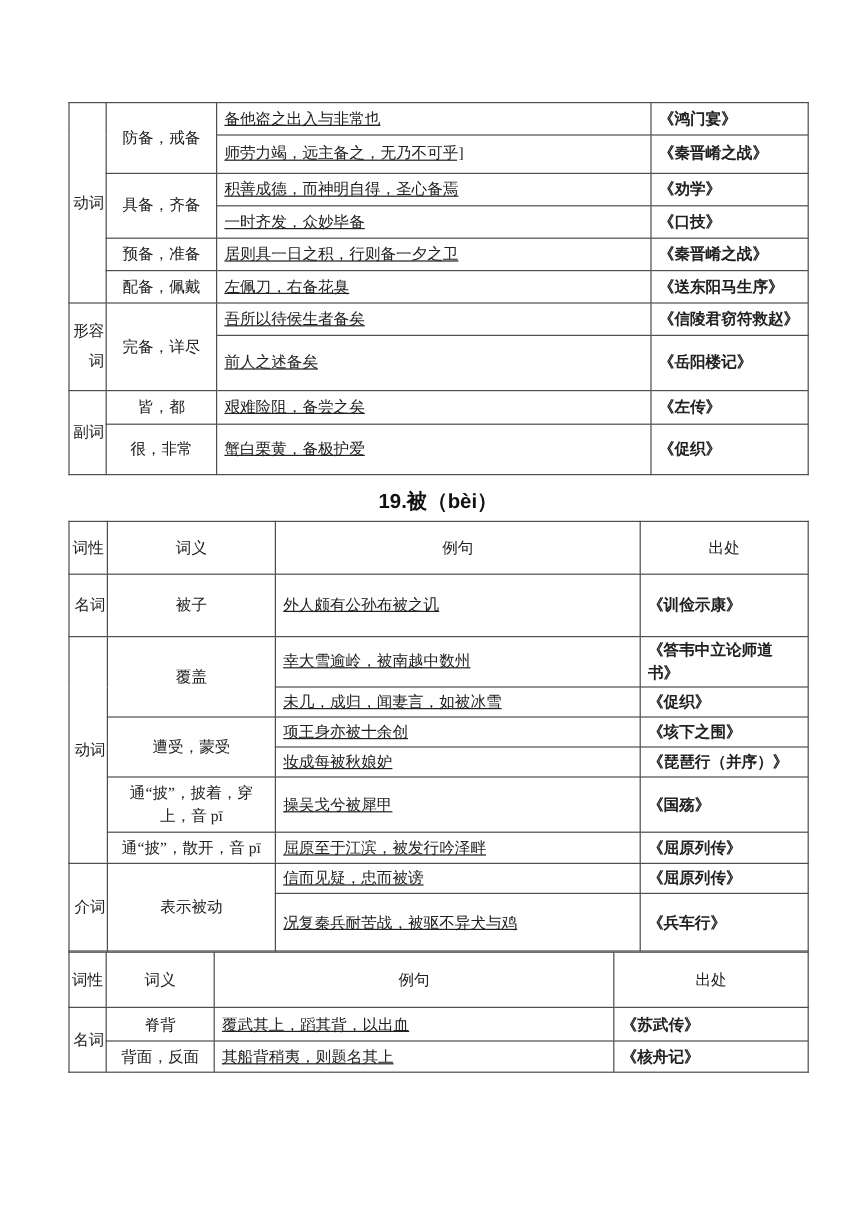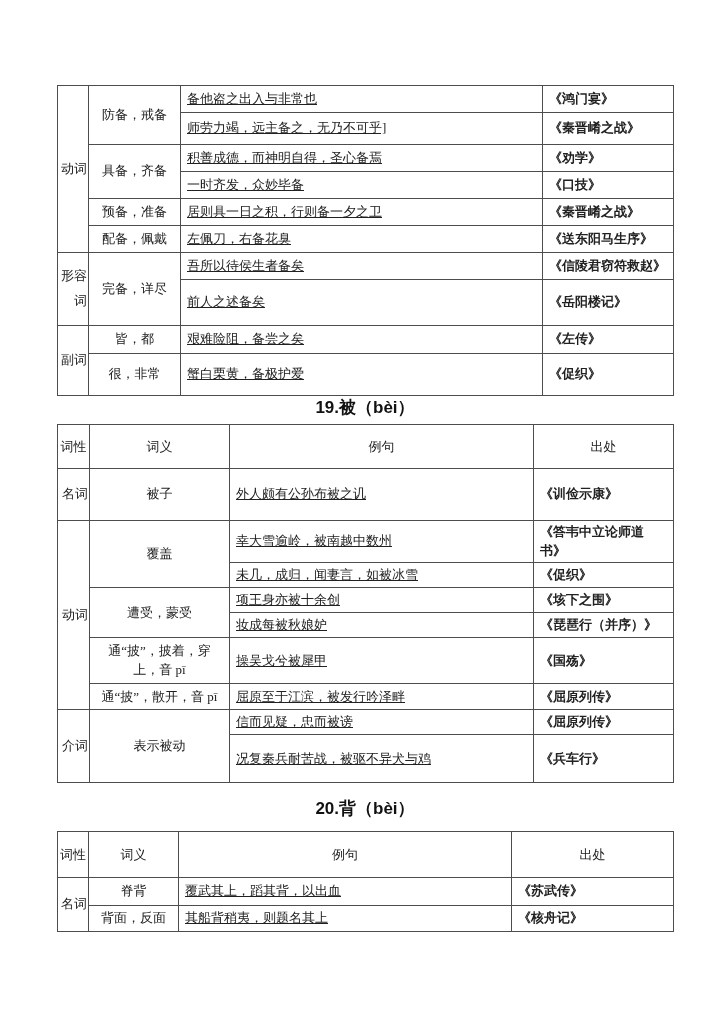--- a/index.html
+++ b/index.html
@@ -52,21 +52,21 @@
   tr.h46 { height: 46px; }
   tr.h48 { height: 48px; }
   tr.h52 { height: 52px; }
   .section-heading {
     font-family: "Liberation Sans", "DejaVu Sans", sans-serif;
     font-weight: bold;
     font-size: 17px;
     line-height: 1.4;
     text-align: center;
     color: #111111;
-    margin: 0 0 4px 0;
+    margin: 10px 0 4px 0;
   }
   .section-heading.second { margin: 14px 0 10px 0; }
 </style>
 </head>
 <body>
 
 <div class="page">
 
   <table>
     <colgroup>
@@ -186,21 +186,20 @@
       <td class="example">信而见疑，忠而被谤</td>
       <td class="source">《屈原列传》</td>
     </tr>
     <tr class="h48">
       <td class="example">况复秦兵耐苦战，被驱不异犬与鸡</td>
       <td class="source">《兵车行》</td>
     </tr>
   </tbody>
     </table>
 
-  <div class="section-heading second">20.背（bèi）</div>
 
   <table>
     <colgroup>
       <col style="width:31px">
         <col style="width:90px">
         <col style="width:333px">
         <col style="width:162px">
     </colgroup>
     <tbody>
         <tr class="h46">

